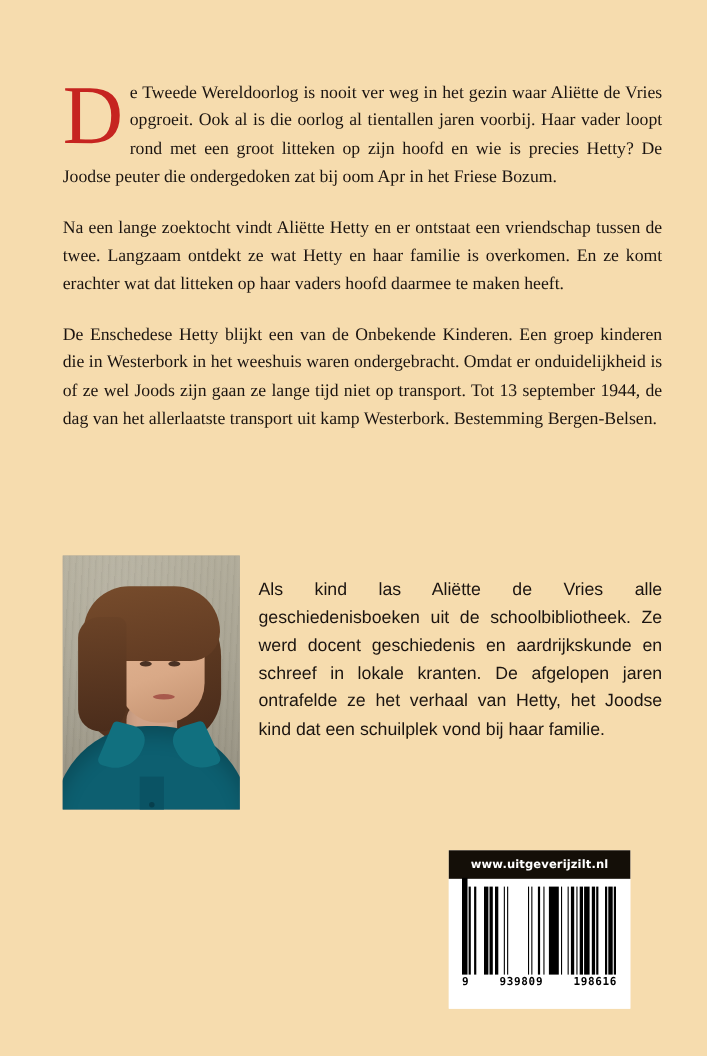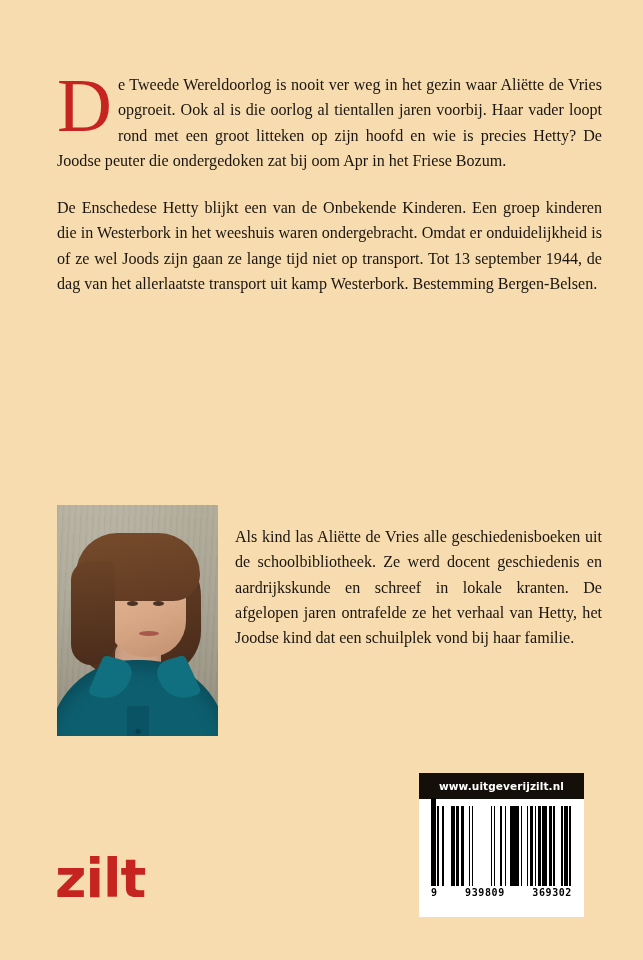--- a/index.html
+++ b/index.html
@@ -216,21 +216,21 @@
     height: 5px;
     background: #a8594c;
     border-radius: 50%;
   }
 
   .author-bio {
     position: absolute;
     left: 178px;
     top: 3px;
     width: 367px;
-    font-family: Liberation Serif, serif;
+    font-family: Liberation Sans, sans-serif;
     font-size: 16.1px;
     line-height: 25.3px;
     color: #1b1410;
     text-align: justify;
   }
 
   
   .logo {
     position: absolute;
     left: 55px;
@@ -240,21 +240,21 @@
     font-weight: 700;
     letter-spacing: -1px;
     color: #c62420;
     line-height: 1;
     user-select: none;
   }
 
   
   .barcode-panel {
     position: absolute;
-    left: 419px;
+    left: 408px;
     top: 773px;
     width: 165px;
     height: 144px;
     background: #ffffff;
     box-sizing: border-box;
   }
   .barcode-url {
     height: 26px;
     background: #140f08;
     color: #ffffff;
@@ -298,20 +298,21 @@
 </style>
 </head>
 <body>
 
 <div class="cover">
 
   <div class="blurb">
 
     <p class="para para-lead"><span class="dropcap">D</span><span>e Tweede Wereldoorlog is nooit ver weg in het gezin waar Aliëtte de Vries opgroeit. Ook al is die oorlog al tientallen jaren voorbij. Haar vader loopt rond met een groot litteken op zijn hoofd en wie is precies Hetty? De Joodse peuter die ondergedoken zat bij oom Apr in het Friese Bozum.</span></p>
 
+    <p class="para">Na een lange zoektocht vindt Aliëtte Hetty en er ontstaat een vriendschap tussen de twee. Langzaam ontdekt ze wat Hetty en haar familie is overkomen. En ze komt erachter wat dat litteken op haar vaders hoofd daarmee te maken heeft.</p>
 
     <p class="para">De Enschedese Hetty blijkt een van de Onbekende Kinderen. Een groep kinderen die in Westerbork in het weeshuis waren ondergebracht. Omdat er onduidelijkheid is of ze wel Joods zijn gaan ze lange tijd niet op transport. Tot 13 september 1944, de dag van het allerlaatste transport uit kamp Westerbork. Bestemming Bergen-Belsen.</p>
 
   </div>
 
   <div class="author-block">
 
     <div class="author-photo">
       <div class="photo-bg"></div>
       <div class="photo-hair-back"></div>
@@ -327,21 +328,20 @@
         <div class="photo-button"></div>
       </div>
       <div class="photo-collar-l"></div>
       <div class="photo-collar-r"></div>
     </div>
 
     <p class="author-bio">Als kind las Aliëtte de Vries alle geschiedenisboeken uit de schoolbibliotheek. Ze werd docent geschiedenis en aardrijkskunde en schreef in lokale kranten. De afgelopen jaren ontrafelde ze het verhaal van Hetty, het Joodse kind dat een schuilplek vond bij haar familie.</p>
 
   </div>
 
-  <div class="logo">zilt</div>
 
   <div class="barcode-panel">
     <div class="barcode-url">www.uitgeverijzilt.nl</div>
     <div class="barcode-area">
       <div class="barcode-bars" id="bars">
           <i class="guard" style="width: 4.8px;"></i>
           <i style="width: 1.6px; background: transparent;"></i>
           <i style="width: 1.6px;"></i>
           <i style="width: 3.2px; background: transparent;"></i>
           <i style="width: 1.6px;"></i>
@@ -385,18 +385,18 @@
           <i style="width: 1.6px;"></i>
           <i style="width: 1.6px; background: transparent;"></i>
           <i style="width: 3.2px;"></i>
           <i style="width: 1.6px; background: transparent;"></i>
           <i style="width: 1.6px;"></i>
           <i class="guard" style="width: 3.2px; background: transparent;"></i>
         </div>
       <div class="barcode-digits">
         <span>9</span>
         <span>939809</span>
-        <span>369302</span>
+        <span>198616</span>
       </div>
     </div>
   </div>
 
 </div>
 
 </body></html>

